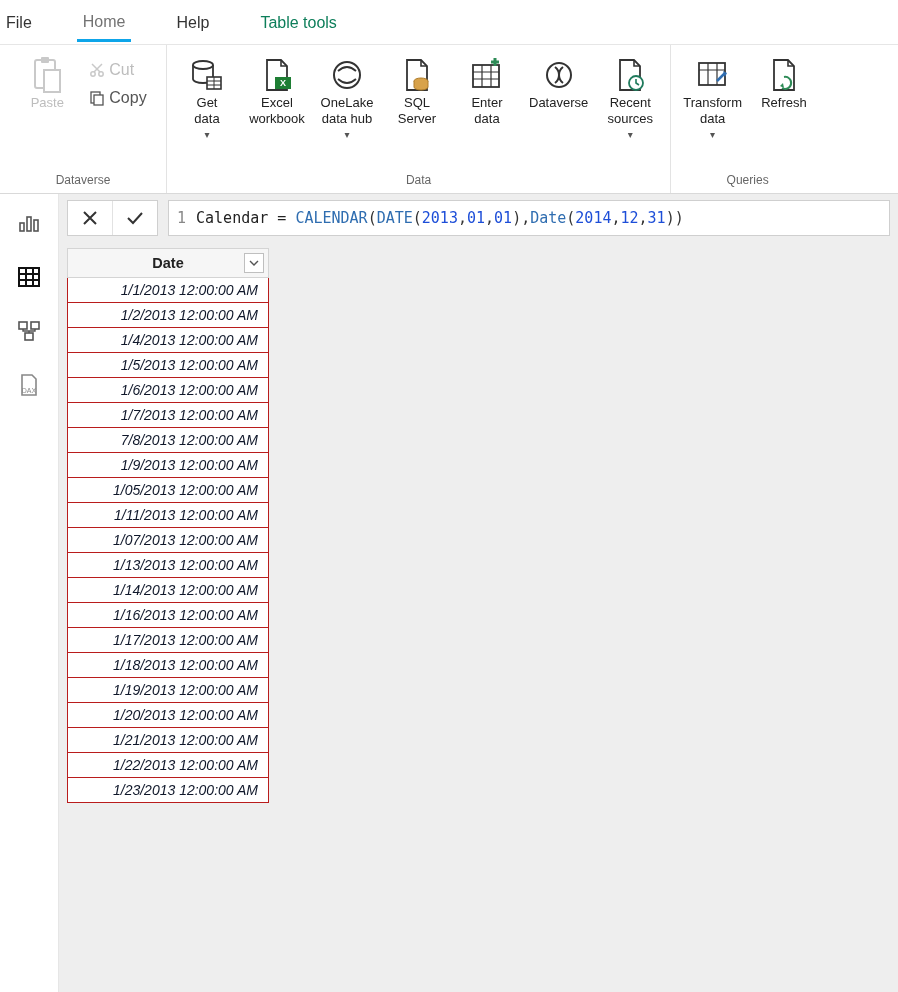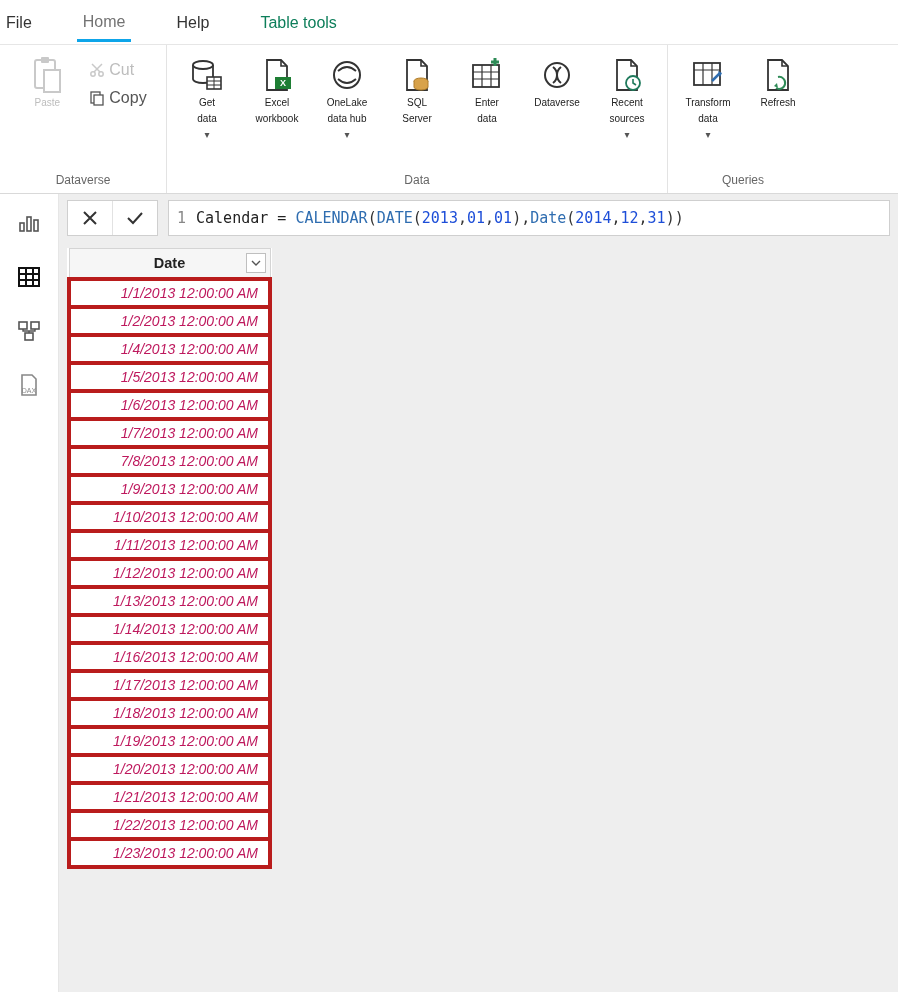--- a/index.html
+++ b/index.html
@@ -6,21 +6,21 @@
   .tabs{display:flex;align-items:center;height:44px;border-bottom:1px solid #e6e6e6;gap:39px}
   .tab{padding:10px 6px 8px 6px;font-size:16px;color:#333;cursor:pointer}
   .tab.active{font-weight:400;border-bottom:3px solid #0ea5e9;color:#737373}
   .tab.tools{color:#0d7e5a}
   .ribbon{display:flex;height:148px;border-bottom:1px solid #d9d9d9;background:#fff}
   .group{display:flex;flex-direction:column;justify-content:flex-end;align-items:center;padding:4px 8px 2px 8px;position:relative}
   .group-sep{border-right:1px solid #e3e3e3}
   .group-label{font-size:12px;color:#666;text-align:center;padding:2px 0 4px 0;width:100%}
   .grp-body{flex:1;display:flex;align-items:flex-start;justify-content:center;gap:6px;padding-top:6px}
   .btn{display:flex;flex-direction:column;align-items:center;justify-content:flex-start;gap:2px;padding:2px 4px;min-width:56px;text-align:center;cursor:pointer}
-  .btn .lbl{font-size:10px;line-height:16px;color:#222}
+  .btn .lbl{font-size:13px;line-height:16px;color:#222}
   .btn.dim .lbl{color:#bdbdbd}
   .ico{width:36px;height:36px;display:flex;align-items:center;justify-content:center}
   .small-row{display:flex;align-items:center;gap:4px;font-size:16px;color:#555;padding:2px 4px;cursor:pointer}
   .small-row.dim{color:#bdbdbd}
   .clip-col{display:flex;flex-direction:column;gap:6px;padding-top:4px}
   .workspace{display:flex;height:calc(992px - 44px - 148px)}
   .left-rail{width:58px;border-right:1px solid #e6e6e6;display:flex;flex-direction:column;align-items:center;padding-top:14px;gap:24px;background:#fff}
   .rail-btn{width:30px;height:30px;display:flex;align-items:center;justify-content:center;color:#555;cursor:pointer}
   .rail-btn.active{color:#111}
   .main{flex:1;background:#eeeeee;display:flex;flex-direction:column}
@@ -31,21 +31,21 @@
   .formula{flex:1;background:#fff;border:1px solid #cfcfcf;height:34px;display:flex;align-items:center;font-family:Consolas,monospace;font-size:15px;padding:0 8px;white-space:pre}
   .ln{color:#888;margin-right:10px}
   .kw{color:#2f6db0}
   .num{color:#1d4ed8}
   .pun{color:#333}
   .plain{color:#222}
   .grid-area{flex:1;overflow:auto;padding:6px 0 0 8px}
   table.data{border-collapse:collapse;background:#fff}
   table.data th{background:#f6f6f6;border:1px solid #d4d4d4;font-weight:600;font-size:14.5px;padding:6px 10px;position:relative;min-width:180px;text-align:center}
   .filter-btn{position:absolute;right:4px;top:4px;width:18px;height:18px;border:1px solid #bfbfbf;background:#fff;display:flex;align-items:center;justify-content:center;cursor:pointer}
-  table.data td{border:4px solid #b91c1c;font-style:italic;font-size:14px;color:#be185d;padding:4px 10px;text-align:right;white-space:nowrap}
+  table.data td{border:1px solid #b91c1c;font-style:italic;font-size:14px;color:#0f172a;padding:4px 10px;text-align:right;white-space:nowrap}
   svg{display:block}
 </style>
 </head>
 <body>
 
 <div class="tabs">
   <div class="tab">File</div>
   <div class="tab active">Home</div>
   <div class="tab">Help</div>
   <div class="tab tools">Table tools</div>
@@ -292,27 +292,27 @@
             <tr>
               <td>1/7/2013 12:00:00 AM</td>
             </tr>
             <tr>
               <td>7/8/2013 12:00:00 AM</td>
             </tr>
             <tr>
               <td>1/9/2013 12:00:00 AM</td>
             </tr>
             <tr>
-              <td>1/10/2013 12:00:00 AM</td>
+              <td>1/05/2013 12:00:00 AM</td>
             </tr>
             <tr>
               <td>1/11/2013 12:00:00 AM</td>
             </tr>
             <tr>
-              <td>1/12/2013 12:00:00 AM</td>
+              <td>1/07/2013 12:00:00 AM</td>
             </tr>
             <tr>
               <td>1/13/2013 12:00:00 AM</td>
             </tr>
             <tr>
               <td>1/14/2013 12:00:00 AM</td>
             </tr>
             <tr>
               <td>1/16/2013 12:00:00 AM</td>
             </tr>

